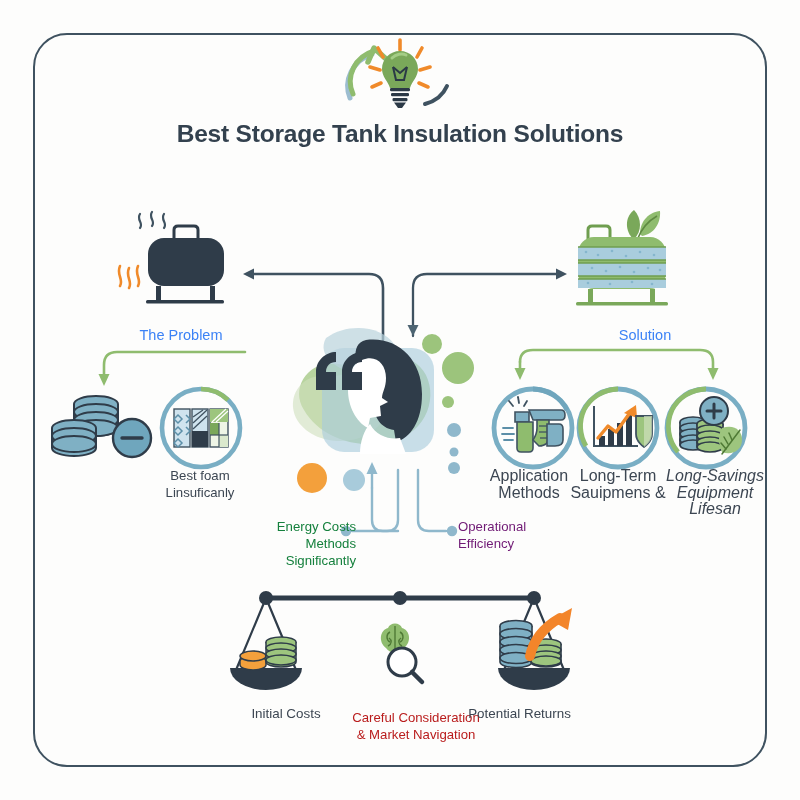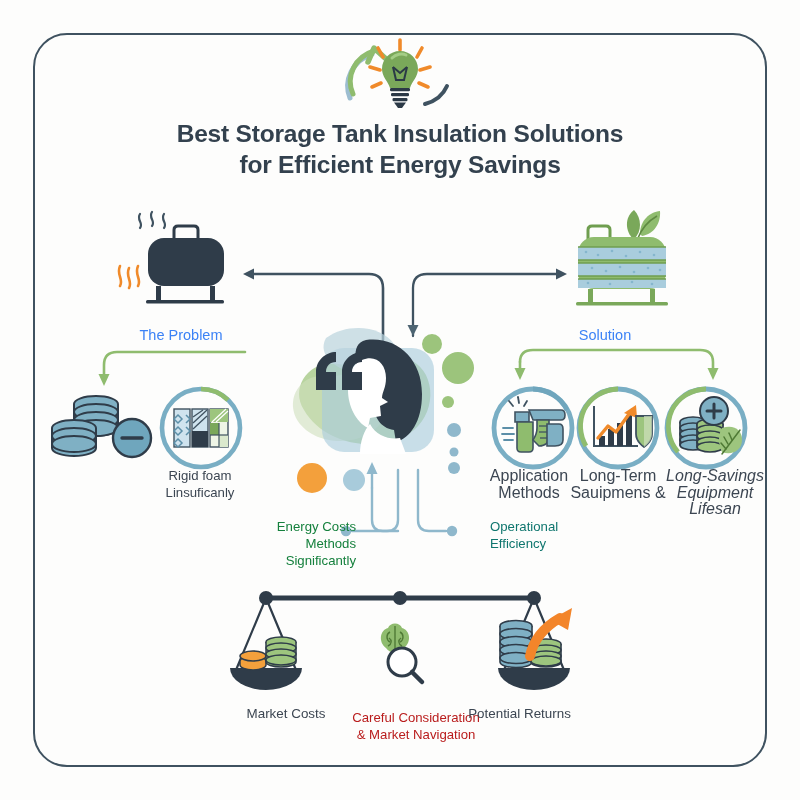--- a/index.html
+++ b/index.html
@@ -35,42 +35,42 @@
     letter-spacing: -0.2px;
   }
   #title .l2 { display: block; }
 
   
   .sec-label {
     font-size: 14.5px; font-weight: normal; color: #3b82f6;
     text-align: center;
   }
   #problem-label { left: 96px; top: 327px; width: 170px; }
-  #solution-label { left: 520px; top: 327px; width: 170px; }
+  #solution-label { left: 560px; top: 327px; width: 170px; }
 
   
   .cap {
     font-size: 13.2px; color: #3c4652; text-align: center;
     line-height: 16.5px;
   }
   .cap.small { font-size: 16px; }
 
   #cap-rigid { left: 140px; top: 468px; width: 120px; }
   #cap-app   { left: 478px; top: 468px; width: 102px; }
   #cap-long  { left: 562px; top: 468px; width: 112px; }
   #cap-save  { left: 655px; top: 468px; width: 120px; font-style: italic; }
 
   
   #cb-energy {
     left: 234px; top: 518px; width: 122px;
     text-align: right; font-size: 13.2px; line-height: 17px; color: #15803d;
   }
   #cb-oper {
     left: 458px; top: 518px; width: 110px;
-    text-align: left; font-size: 13.2px; line-height: 17px; color: #0f766e; margin-left: 32px;
+    text-align: left; font-size: 13.2px; line-height: 17px; color: #701a75;
   }
 
   
   #cap-initial {
     left: 224px; top: 706px; width: 124px;
     text-align: center; font-size: 13.4px; color: #3c4652;
   }
   #cap-careful {
     left: 330px; top: 709px; width: 172px;
     text-align: center; font-size: 13.2px; line-height: 17px; color: #b91c1c;
@@ -117,21 +117,20 @@
         <rect x="60" y="52" width="20" height="3.2" rx="1.2"></rect>
         <rect x="61" y="57" width="18" height="3.2" rx="1.2"></rect>
         <rect x="62.5" y="62" width="15" height="3.2" rx="1.2"></rect>
         <path d="M64,66.5 L76,66.5 L72,72 L68,72 Z"></path>
       </g>
     </svg>
   </div>
 
   <div id="title" class="abs">
     <span>Best Storage Tank Insulation Solutions</span>
-    <span class="l2">for Efficient Energy Savings</span>
   </div>
 
   <div class="abs" style="left:0;top:0;width:800px;height:800px;pointer-events:none">
     <svg width="800" height="800" viewBox="0 0 800 800">
 
       <path d="M383,340 L383,288 Q383,274 369,274 L250,274" fill="none" stroke="#3f5260" stroke-width="2.6" stroke-linecap="round"></path>
       <path d="M243,274 L254,268.5 L254,279.5 Z" fill="#3f5260"></path>
 
       <path d="M413,336 L413,288 Q413,274 427,274 L560,274" fill="none" stroke="#3f5260" stroke-width="2.3" stroke-linecap="round"></path>
       <path d="M567,274 L556,268.5 L556,279.5 Z" fill="#3f5260"></path>
@@ -277,21 +276,21 @@
         <line x1="54" y1="37" x2="68" y2="24"></line>
           <line x1="58" y1="37" x2="70" y2="26"></line>
       </g>
       <rect x="52" y="38" width="9" height="12" fill="#7aa85a"></rect>
       <rect x="61" y="50" width="9" height="12" fill="#dbe9cd"></rect>
       <line x1="52" y1="50" x2="70" y2="50" stroke="#3f5260" stroke-width="1.2"></line>
       <line x1="61" y1="38" x2="61" y2="62" stroke="#3f5260" stroke-width="1.2"></line>
     </svg>
   </div>
   <div id="cap-rigid" class="abs cap">
-    <span>Rigid foam</span><br>
+    <span>Best foam</span><br>
     <span>Linsuficanly</span>
   </div>
 
   <div class="abs" style="left:282px;top:318px;width:220px;height:190px">
     <svg width="220" height="190" viewBox="0 0 220 190">
 
       <path d="M22,92 C8,70 26,42 56,46 C84,50 96,30 124,40 C154,50 156,92 132,112 C104,136 44,130 22,92 Z" fill="#9cc47c" opacity="0.72"></path>
       <path d="M14,100 C4,78 20,56 44,58 C66,60 74,46 92,54 C112,63 112,96 92,112 C70,130 28,126 14,100 Z" fill="#cfe0bd" opacity="0.6"></path>
       <rect x="40" y="30" width="112" height="104" rx="22" fill="#a8cbdb" opacity="0.62"></rect>
       <path d="M44,20 C66,4 100,8 112,26 C124,44 104,58 80,56 C56,54 34,38 44,20 Z" fill="#b9d3dd" opacity="0.7"></path>
@@ -487,20 +486,20 @@
           <path d="M172,50 C176,52 176,58 172,60"></path>
           <path d="M160,64 C164,62 164,58 161,56"></path>
           <path d="M174,64 C170,62 170,58 173,56"></path>
         </g>
         <circle cx="174" cy="80" r="14" fill="#ffffff" stroke="#2f3c49" stroke-width="3"></circle>
         <line x1="184" y1="90" x2="194" y2="100" stroke="#2f3c49" stroke-width="4.5" stroke-linecap="round"></line>
       </g>
     </svg>
   </div>
 
-  <div id="cap-initial" class="abs">Market Costs</div>
+  <div id="cap-initial" class="abs">Initial Costs</div>
   <div id="cap-careful" class="abs">
     <span>Careful Consideration</span><br>
     <span>&amp; Market Navigation</span>
   </div>
   <div id="cap-returns" class="abs">Potential Returns</div>
 
 </div>
 
 </body></html>

